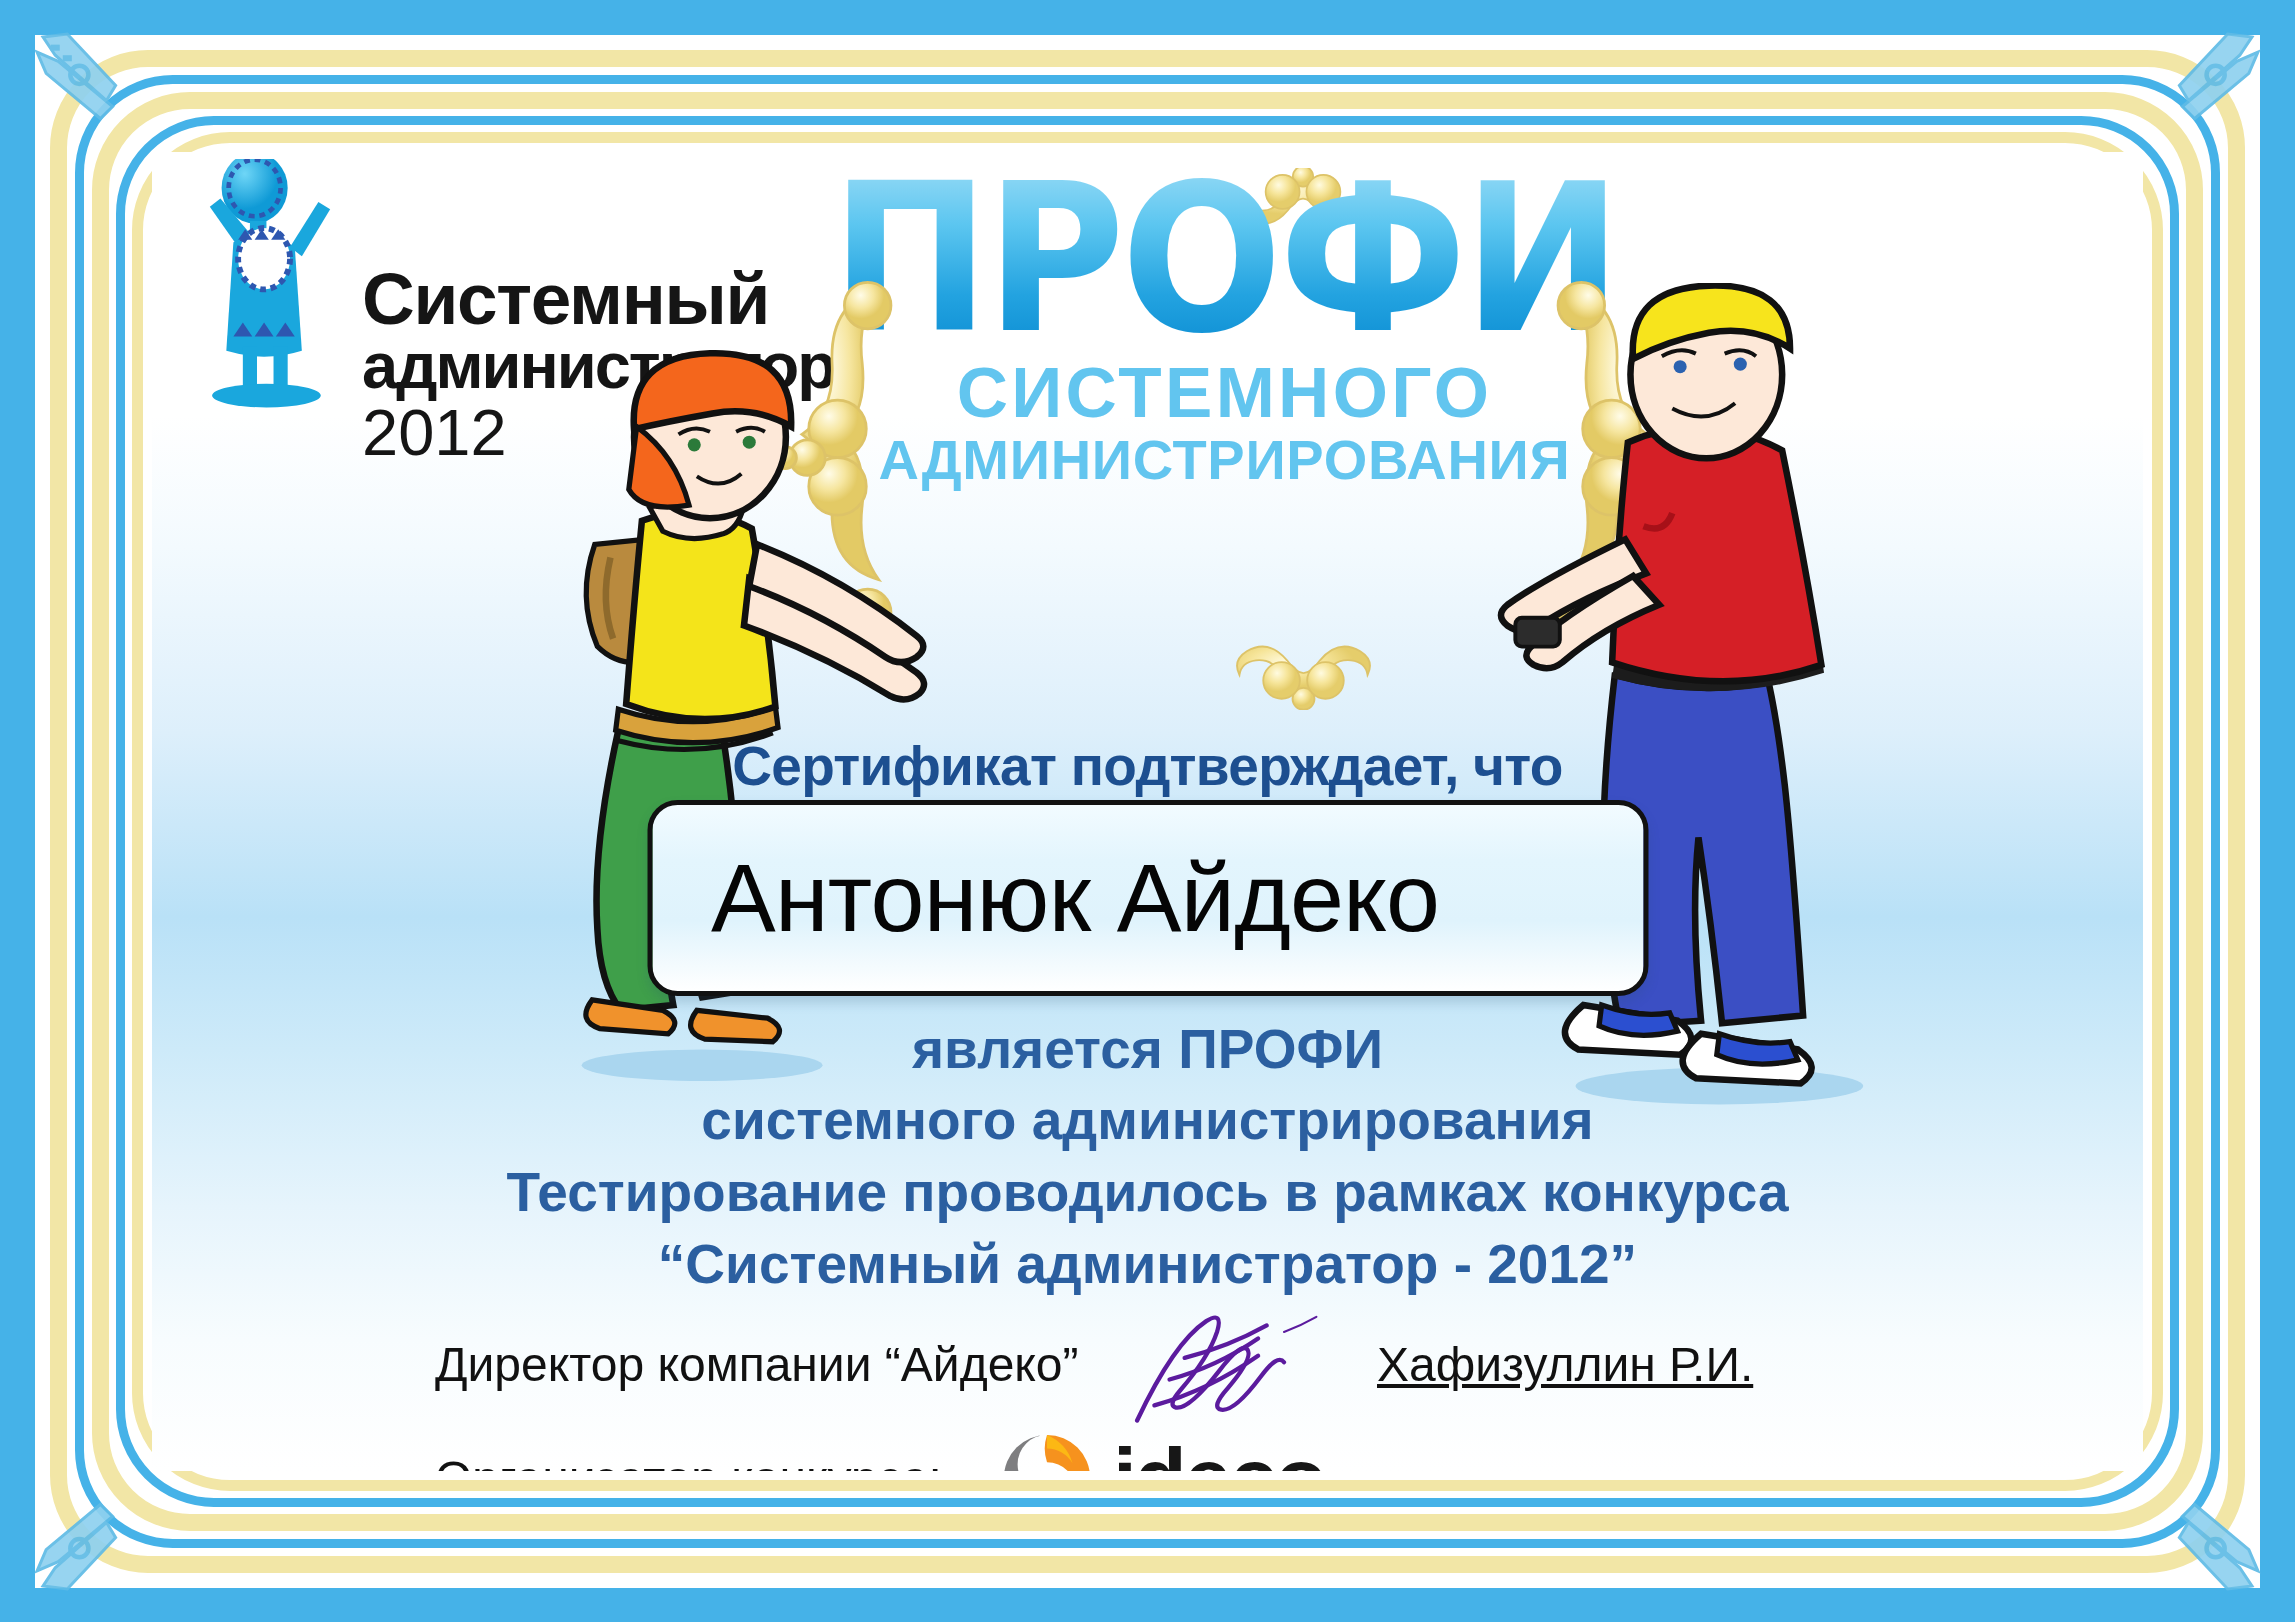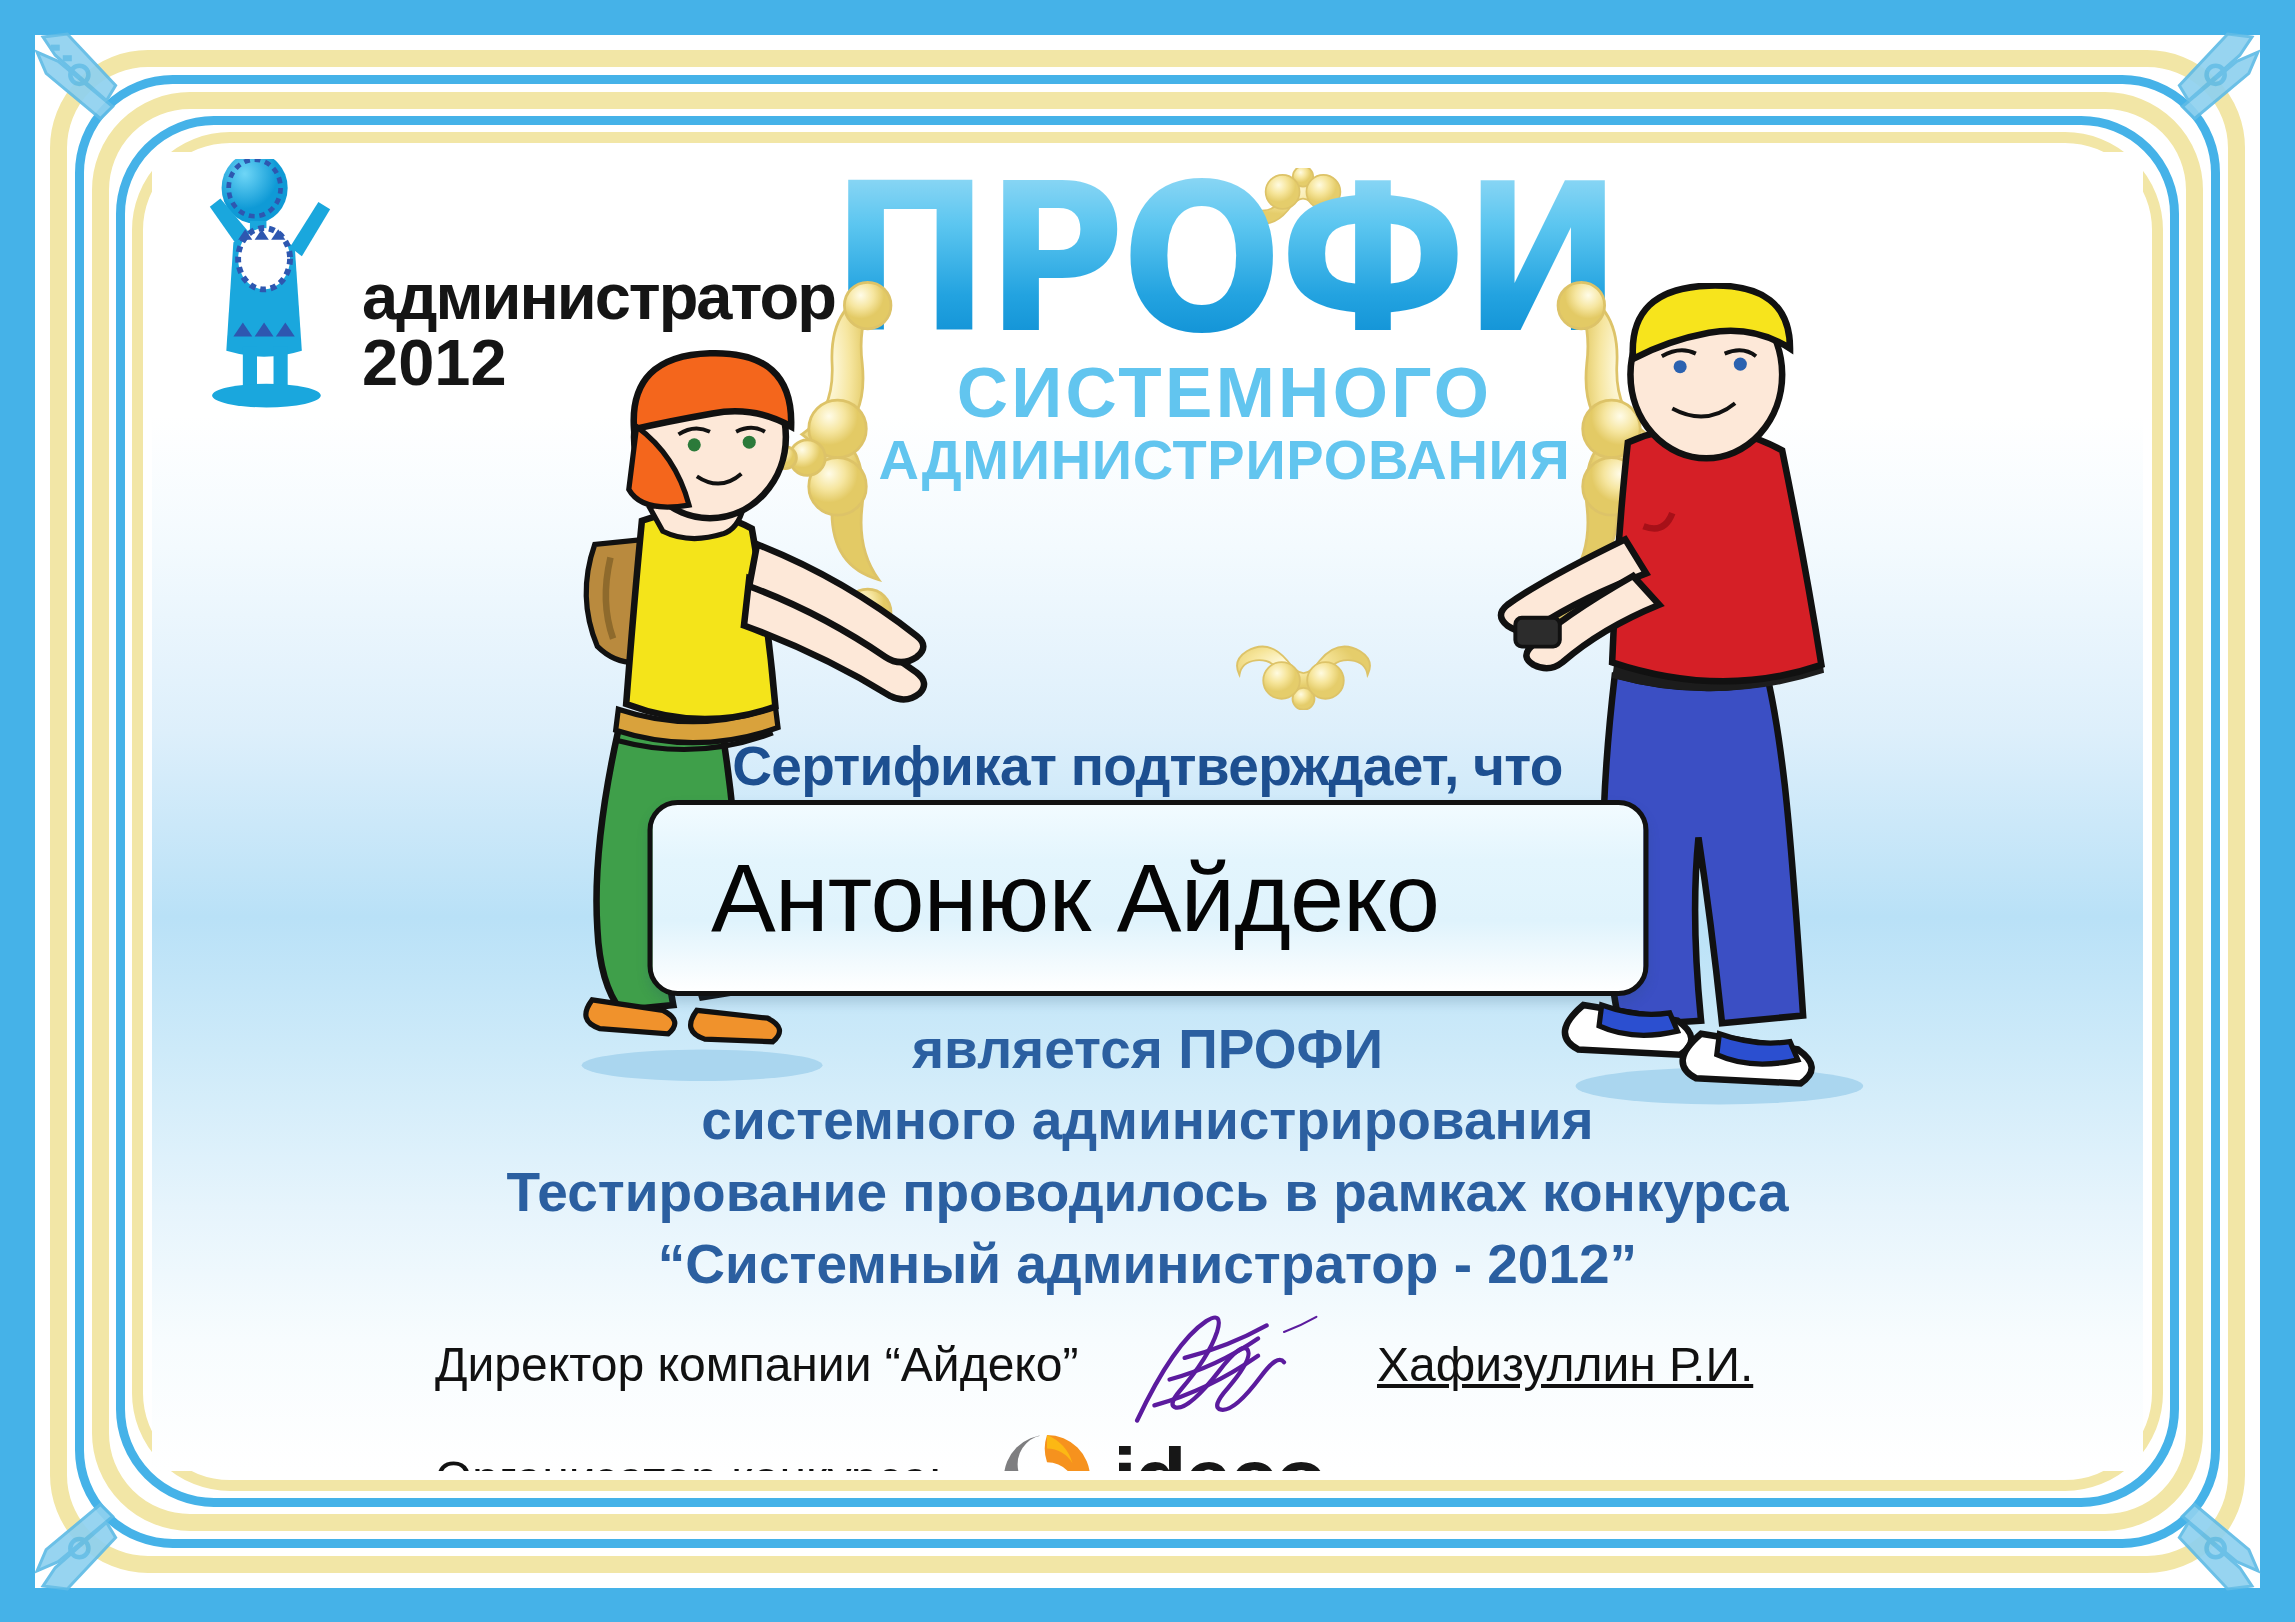--- a/index.html
+++ b/index.html
@@ -46,21 +46,21 @@
     overflow:hidden;
   }
 
   
   .sa-logo{position:absolute;left:46px;top:6.5px;width:589px;height:366px;}
   .sa-mascot{position:absolute;left:0;top:0;width:177px;height:308px;}
   .sa-text{position:absolute;left:164px;top:105px;width:445px;color:#151515;}
   .sa-l1{font-size:73px;font-weight:bold;line-height:.95;letter-spacing:-1.3px;
          font-family:"Liberation Sans",sans-serif;}
   .sa-l2{font-size:65px;font-weight:bold;line-height:.95;letter-spacing:-2px;margin-top:2.6px;}
-  .sa-l3{font-size:65px;font-weight:bold;line-height:1;margin-top:2.6px;}
+  .sa-l3{font-size:65px;font-weight:normal;line-height:1;margin-top:2.6px;}
 
   
   .profi-block{position:absolute;left:667px;top:26px;width:811px;text-align:center;}
   .profi-word{
     font-size:190px;font-weight:bold;line-height:.86;letter-spacing:-3.9px;
     font-family:"DejaVu Sans",sans-serif;
     background:linear-gradient(180deg,#8fd8f5 0%,#5cc6f0 30%,#23a3e0 70%,#0e8fd4 100%);
     -webkit-background-clip:text;background-clip:text;color:transparent;
     -webkit-text-fill-color:transparent;
     display:inline-block;transform:scaleY(1.08);
@@ -203,20 +203,21 @@
             <path d="M62 68 l6 -9 l6 9 z"></path>
         </g>
         <defs>
           <radialGradient id="gball" cx="35%" cy="30%">
             <stop offset="0%" stop-color="#6fd6f7"></stop>
               <stop offset="100%" stop-color="#0f9ad6"></stop>
           </radialGradient>
         </defs>
       </svg>
       <div class="sa-text">
+        <div class="sa-l1">Системный</div>
         <div class="sa-l2">администратор</div>
         <div class="sa-l3">2012</div>
       </div>
     </div>
 
     <div class="profi-block">
 
       <svg class="orn orn-top" viewBox="0 0 200 100">
         <g fill="url(#gold)" stroke="#ddc368" stroke-width="2">
           <path d="M100 10 q18 0 24 20 q6 22 28 20 q16 -2 18 -16 q8 16 -8 26 q-24 14 -44 -10 q-10 -14 -18 -14 q-8 0 -18 14 q-20 24 -44 10 q-16 -10 -8 -26 q2 14 18 16 q22 2 28 -20 q6 -20 24 -20 z"></path>

